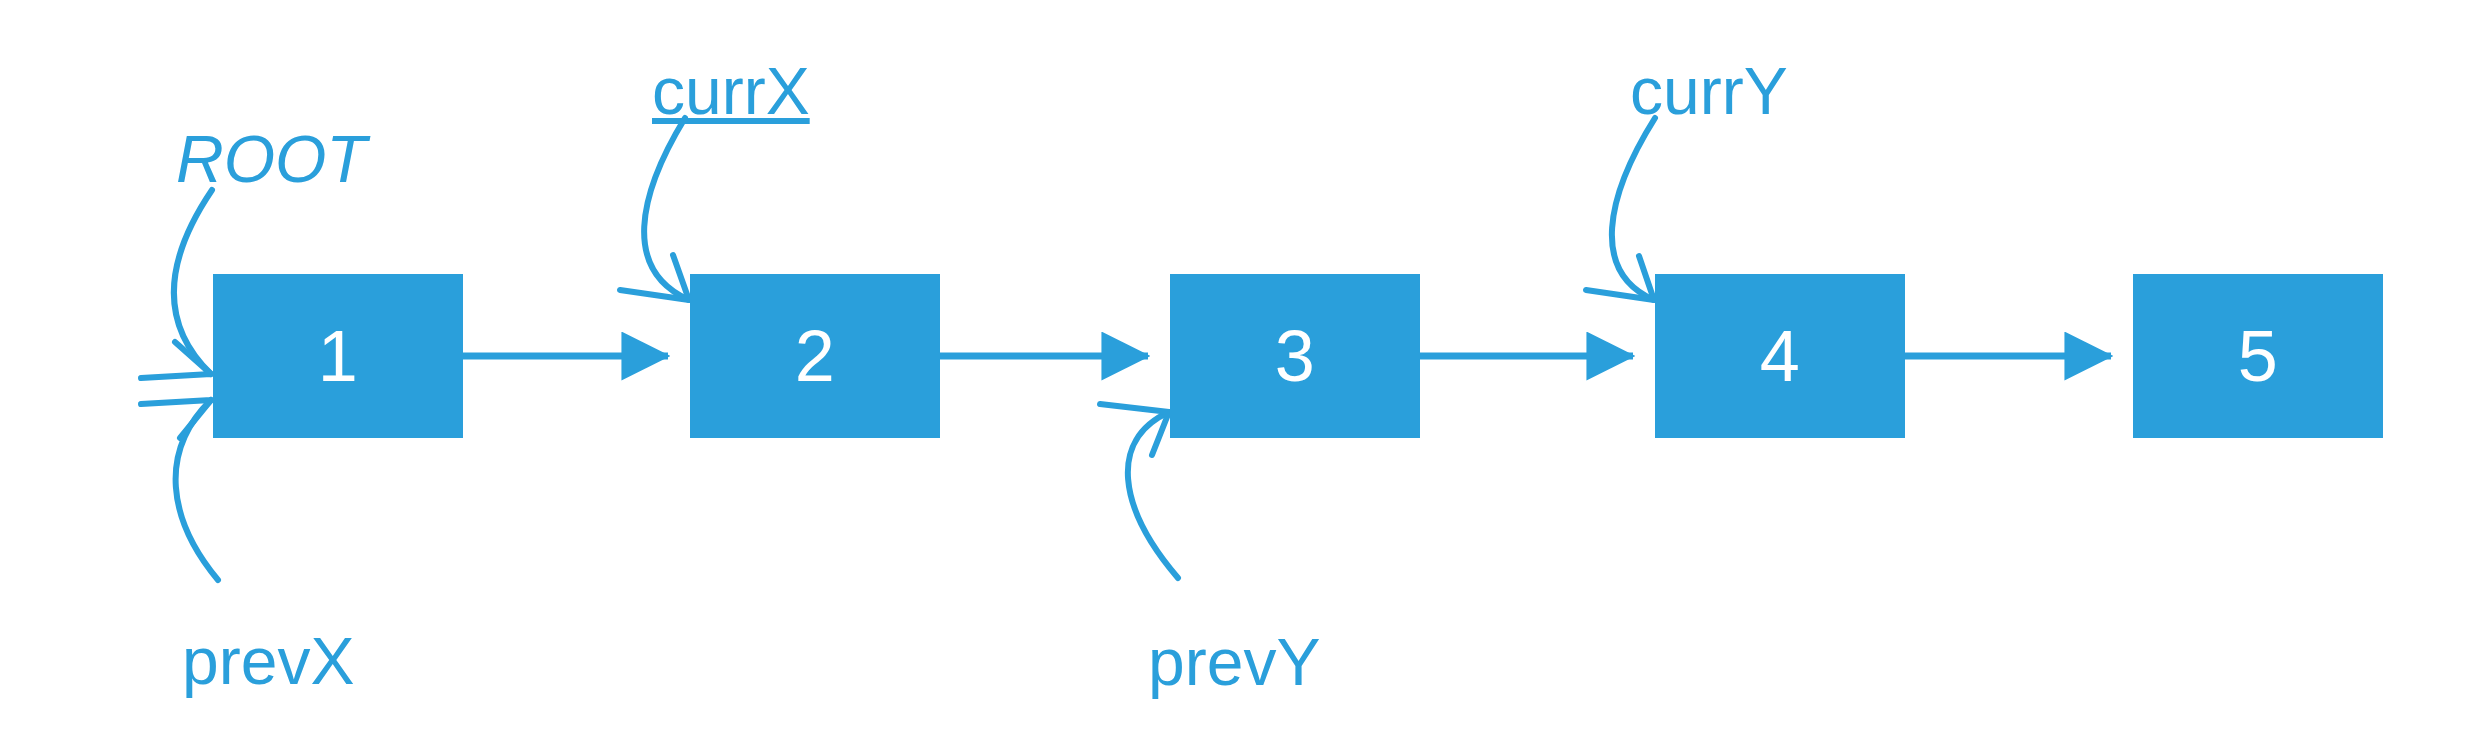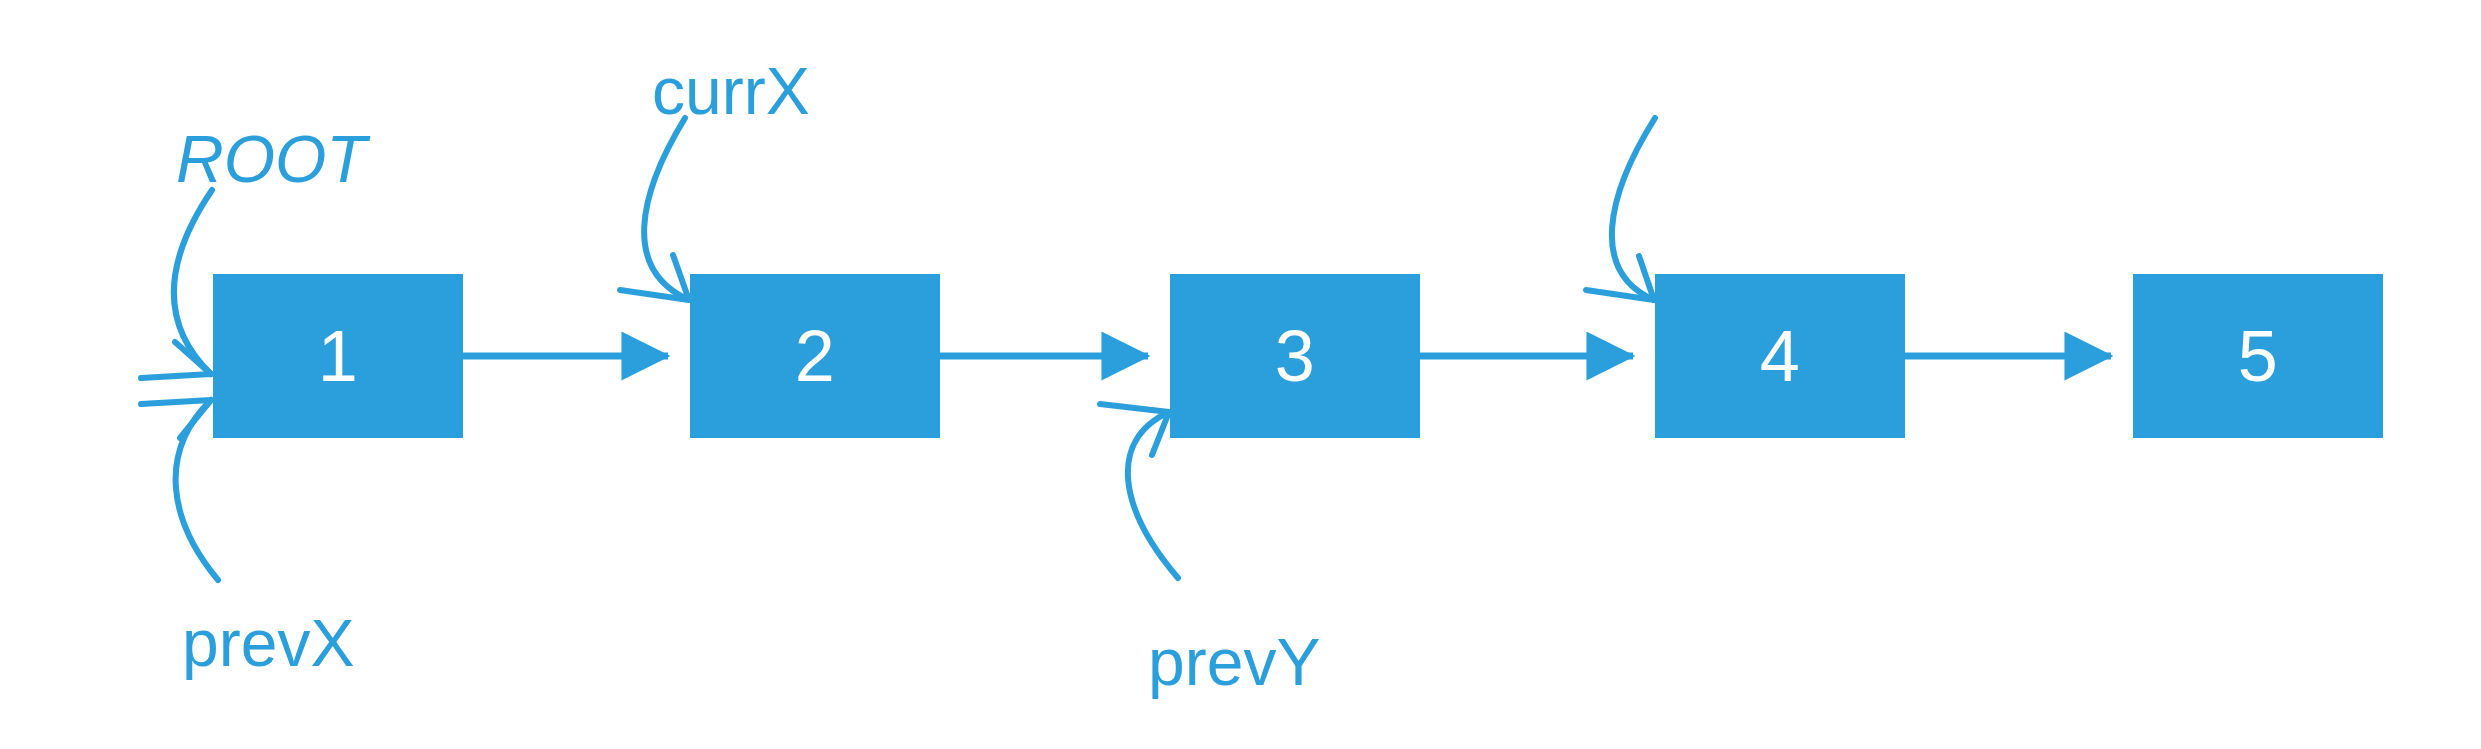--- a/index.html
+++ b/index.html
@@ -106,20 +106,21 @@
   <div class="node-box" style="left:1655px; top:274px; width:250px; height:164px;">
     <span class="node-label">4</span>
   </div>
 
   <div class="node-box" style="left:2133px; top:274px; width:250px; height:164px;">
     <span class="node-label">5</span>
   </div>
 
   <div class="ptr-label" style="left:176px; top:126px;font-style:italic;">ROOT</div>
 
-  <div class="ptr-label" style="left:182px; top:610px;">prevX</div>
+  <div class="ptr-label" style="left:182px; top:628px;">prevX</div>
 
-  <div class="ptr-label" style="left:652px; top:58px;">currX</div>
+  <div class="ptr-label" style="left:652px; top:58px;text-decoration:underline;">currX</div>
 
   <div class="ptr-label" style="left:1148px; top:629px;">prevY</div>
 
+  <div class="ptr-label" style="left:1630px; top:58px;">currY</div>
 
 </div>
 
 </body></html>

